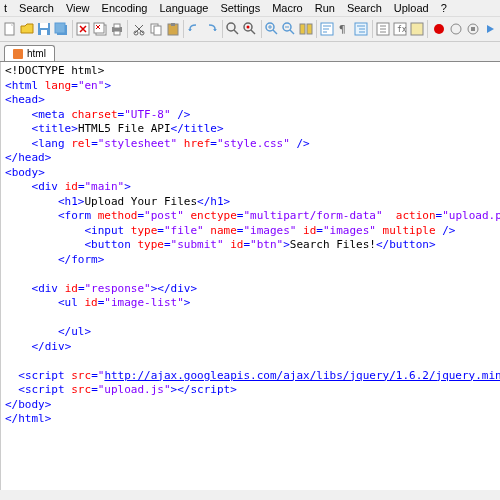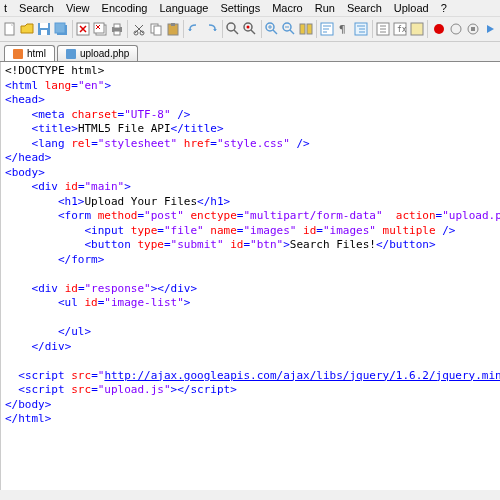--- a/index.html
+++ b/index.html
@@ -212,24 +212,20 @@
         <path d="M5 4 L5 12 L12 8 Z" fill="#4a90d9"></path>
       </svg>
     </div>
 </div>
 
 <div class="tabs">
 <div class="tab active">
       <div class="ico"></div>
       <span>html</span>
     </div>
-<div class="tab">
-      <div class="ico"></div>
-      <span>upload.php</span>
-    </div>
 </div>
 
 <div class="editor">
 <div class="gutter"></div>
 <div class="code"><span>&lt;!DOCTYPE html&gt;</span>
 <span class="blue">&lt;<span>html</span></span> <span class="red">lang</span><span class="blue">=</span><span class="purple">"en"</span><span class="blue">&gt;</span>
 <span class="blue">&lt;<span>head</span>&gt;</span>
     <span class="blue">&lt;<span>meta</span></span> <span class="red">charset</span><span class="blue">=</span><span class="purple">"UTF-8"</span> <span class="blue">/&gt;</span>
     <span class="blue">&lt;<span>title</span>&gt;</span><span>HTML5 File API</span><span class="blue">&lt;/<span>title</span>&gt;</span>
     <span class="blue">&lt;<span>lang</span></span> <span class="red">rel</span><span class="blue">=</span><span class="purple">"stylesheet"</span> <span class="red">href</span><span class="blue">=</span><span class="purple">"style.css"</span> <span class="blue">/&gt;</span>

